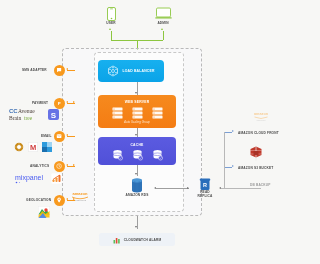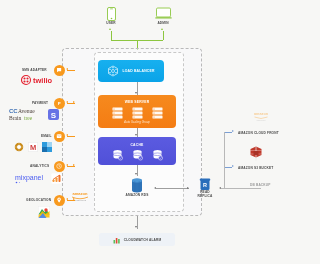--- a/index.html
+++ b/index.html
@@ -283,30 +283,20 @@
   <div class="abs lbl" style="left:250px; top:183px; color:#9a9a9a;">DB BACKUP</div>
 
   <div class="abs lbl" style="left:22px; top:68px;">SMS ADAPTER</div>
   <div class="abs orb" style="left:54px; top:64.5px;">
     <svg viewBox="0 0 24 24">
         <path d="M4 4h16v12H9l-5 4z" fill="#ffffff"></path>
       </svg>
   </div>
   <div class="abs ln-h ln-o" style="left:67px; top:69.6px; width:8px;"></div>
   <div class="abs arr arr-l" style="left:66px; top:68px;"></div>
-  <div class="abs logo" style="left:21px; top:74px;">
-    <svg width="42" height="12" viewBox="0 0 84 24">
-      <circle cx="10" cy="12" r="9" fill="none" stroke="#e4212f" stroke-width="2.2"></circle>
-      <circle cx="7" cy="9" r="2.1" fill="#e4212f"></circle>
-        <circle cx="13" cy="9" r="2.1" fill="#e4212f"></circle>
-      <circle cx="7" cy="15" r="2.1" fill="#e4212f"></circle>
-        <circle cx="13" cy="15" r="2.1" fill="#e4212f"></circle>
-      <text x="24" y="18" font-family="Liberation Sans, sans-serif" font-size="15" font-weight="bold" fill="#e4212f">twilio</text>
-    </svg>
-  </div>
 
   <div class="abs lbl" style="left:32px; top:101px;">PAYMENT</div>
   <div class="abs orb" style="left:54px; top:97.5px;">
     <svg viewBox="0 0 24 24">
         <text x="12" y="18" font-family="Liberation Sans, sans-serif" font-size="17" font-weight="bold" fill="#ffffff" text-anchor="middle">P</text>
       </svg>
   </div>
   <div class="abs ln-h ln-o" style="left:67px; top:102.6px; width:8px;"></div>
   <div class="abs arr arr-l" style="left:65.5px; top:101px;"></div>
   <div class="abs arr arr-r" style="left:72.5px; top:101px;"></div>

